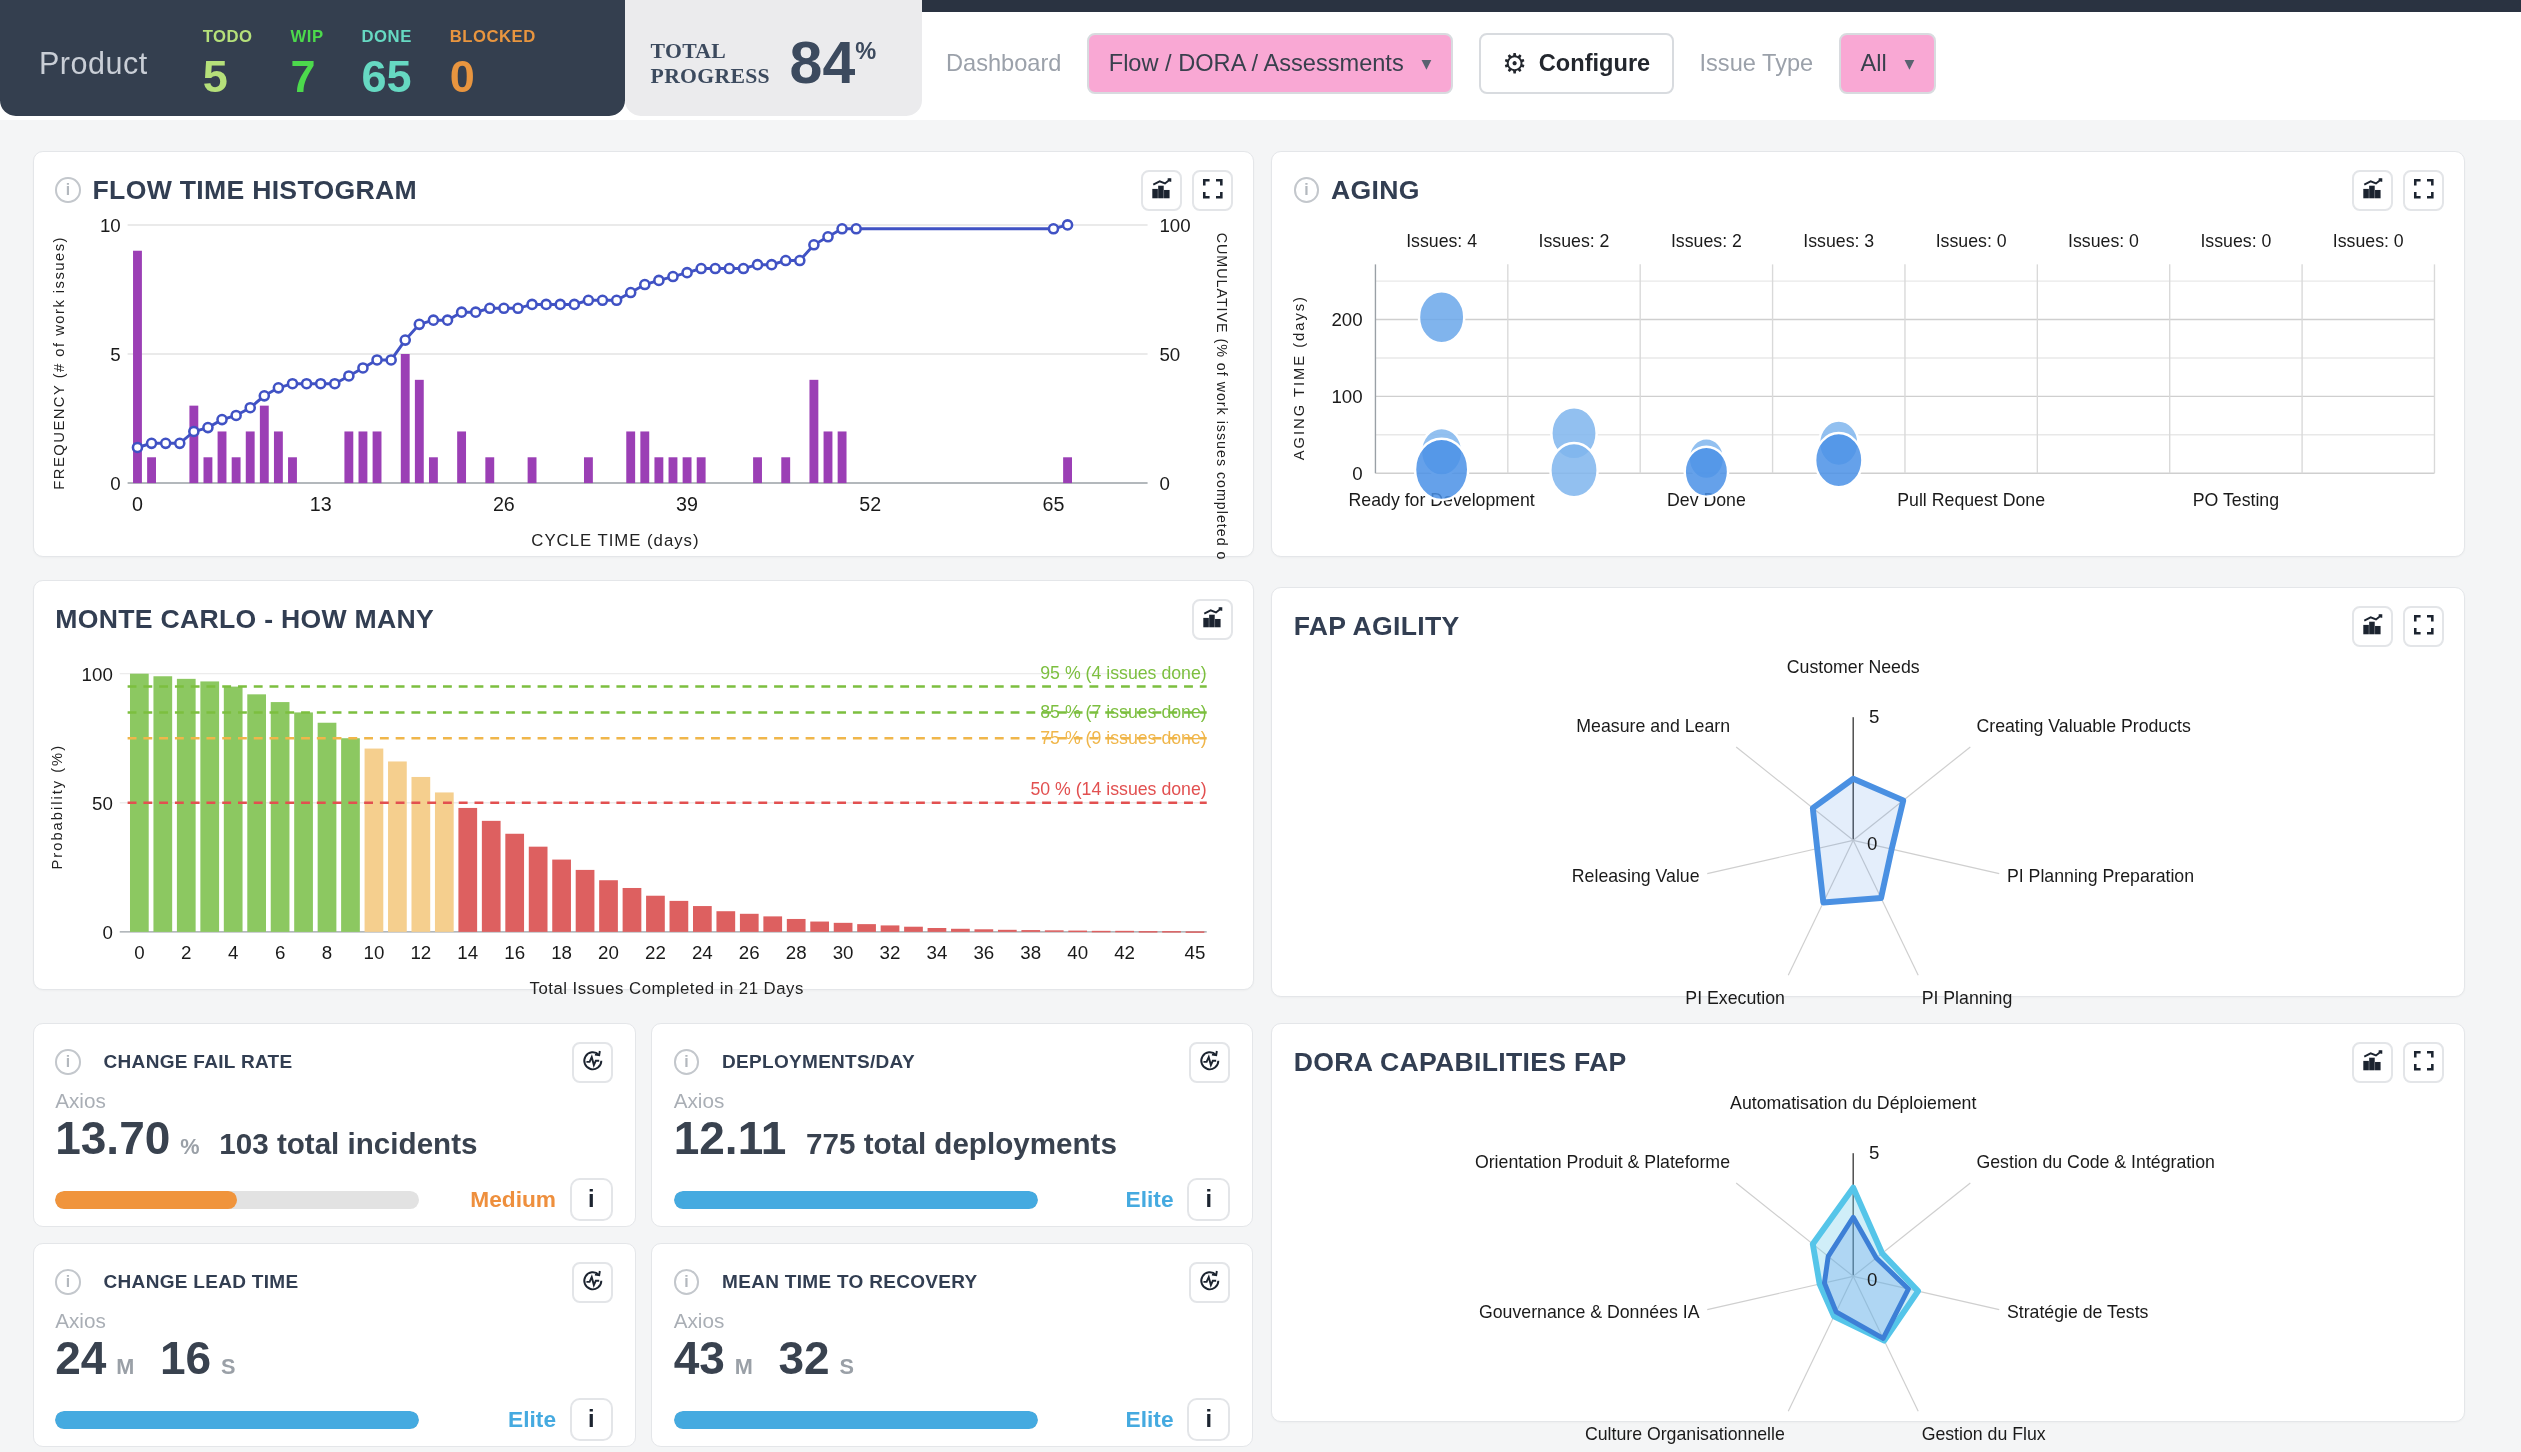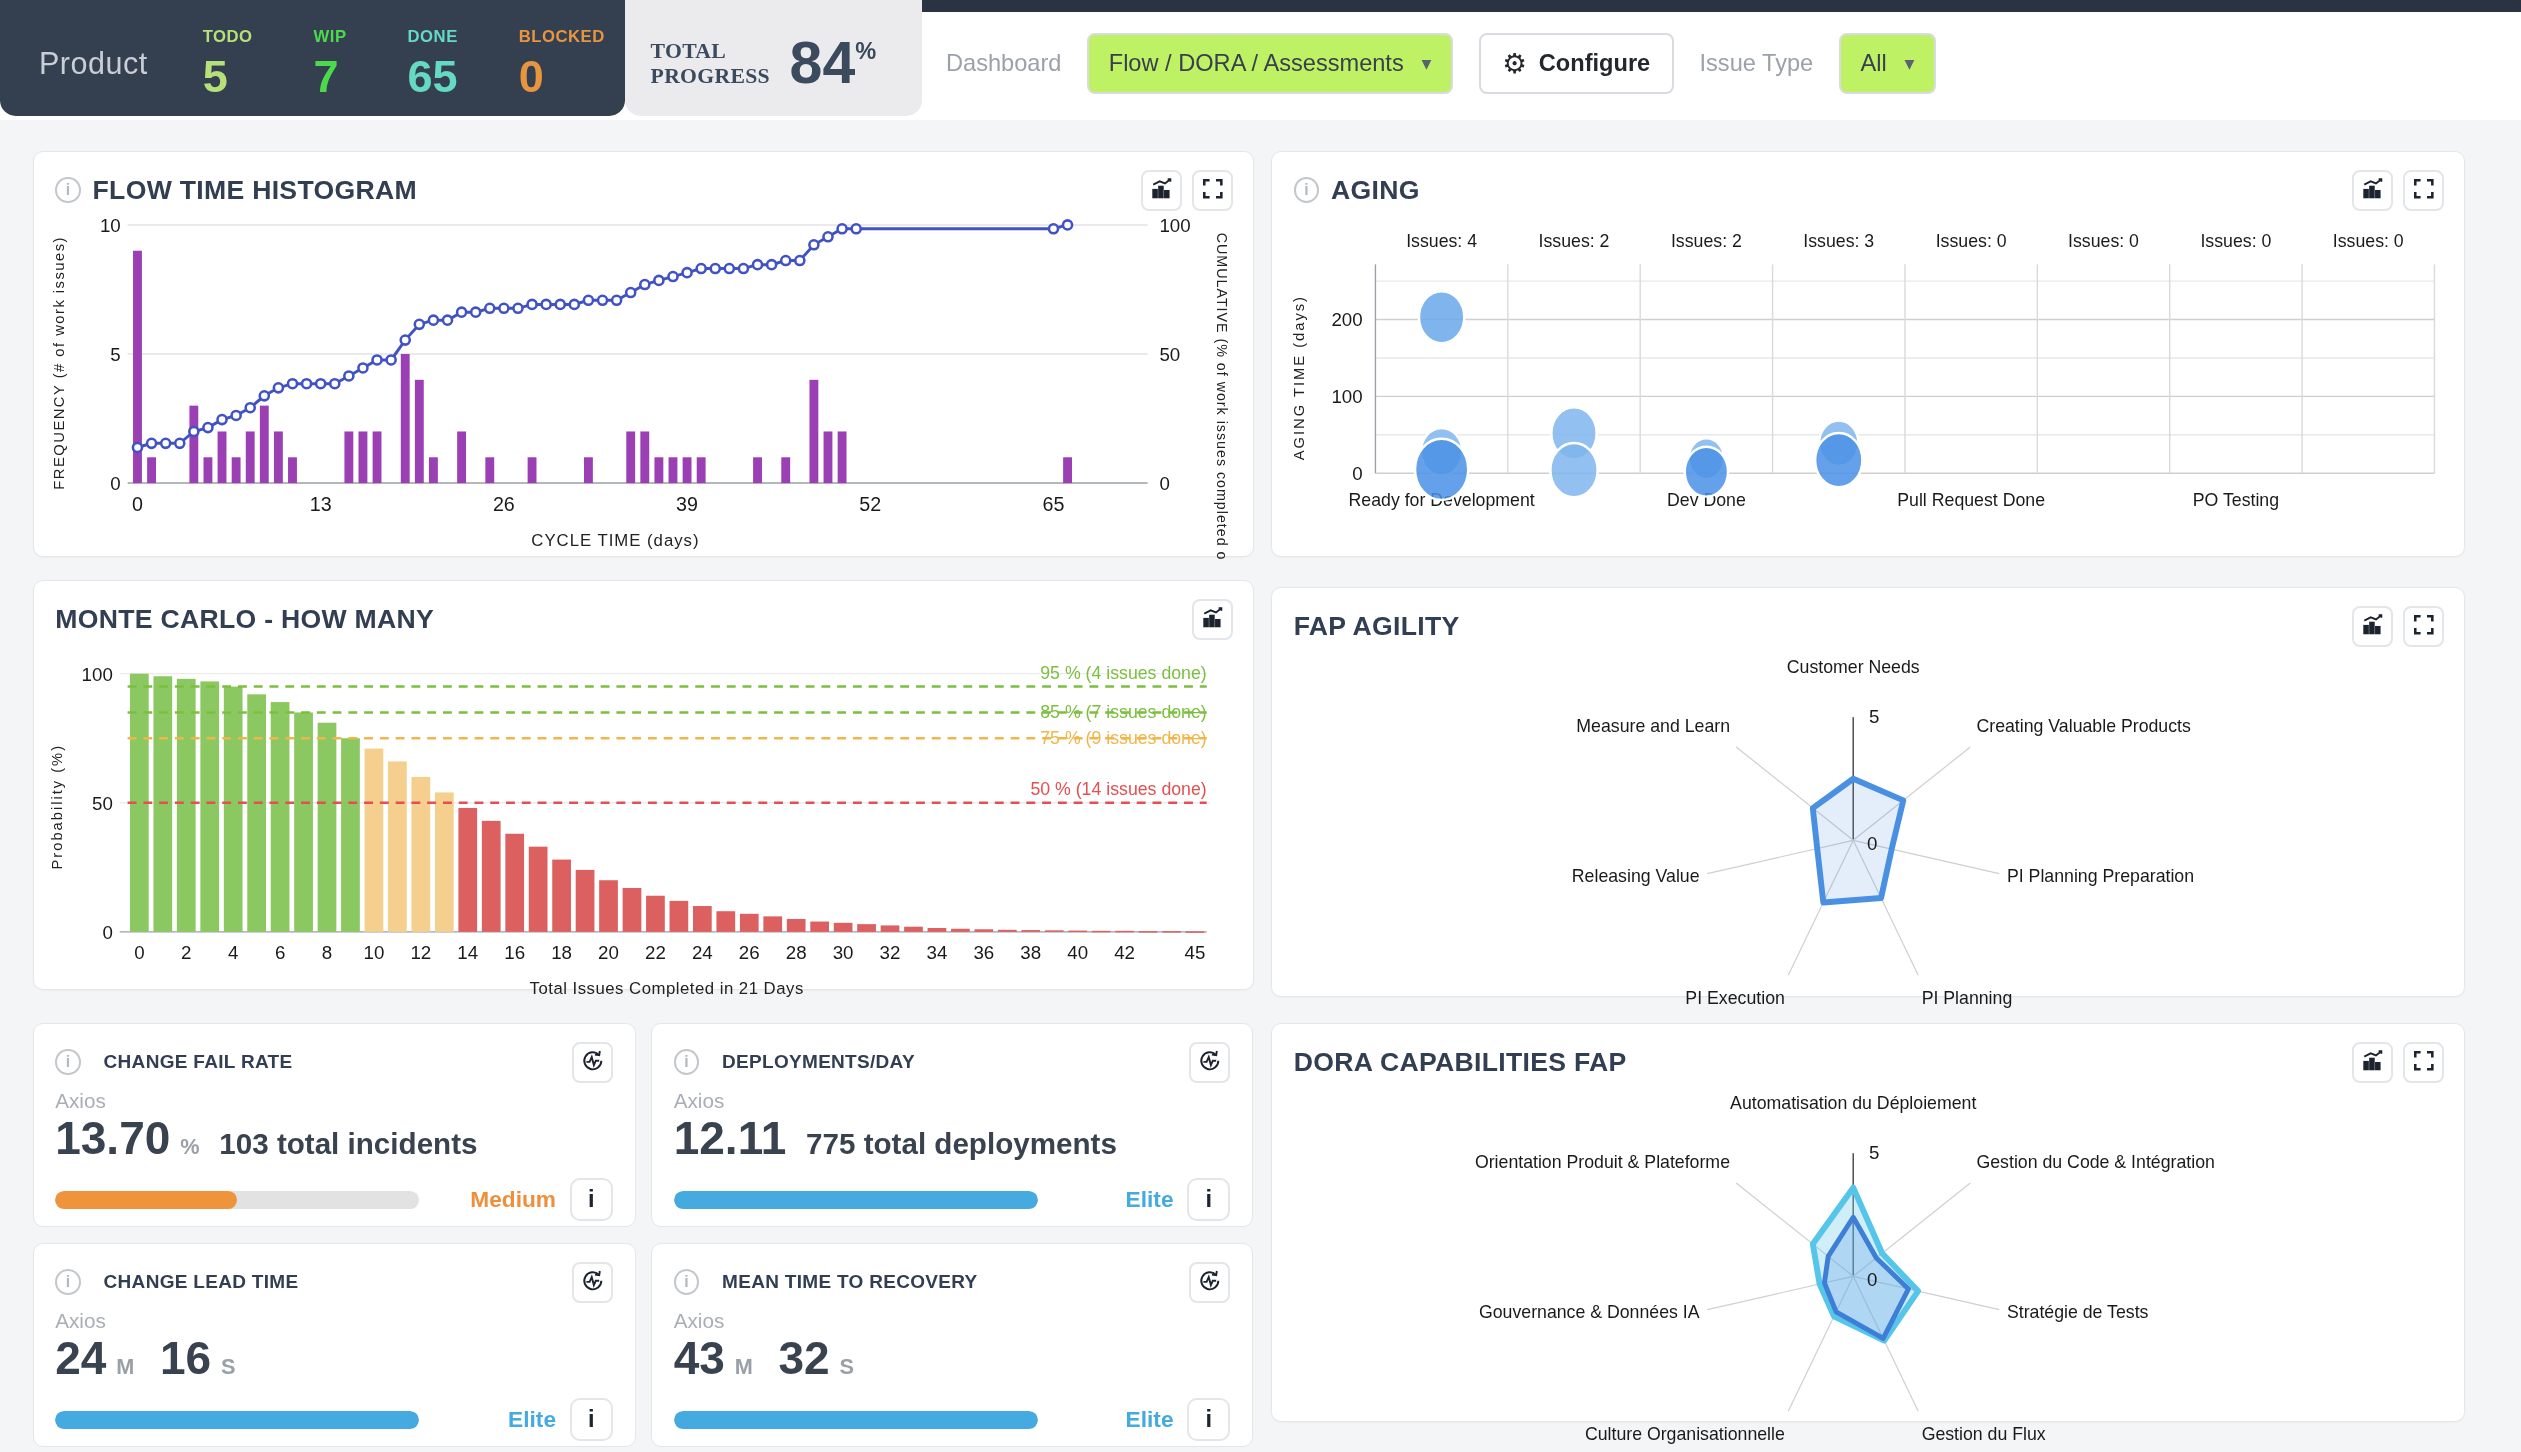--- a/index.html
+++ b/index.html
@@ -15,21 +15,21 @@
   .stat { display:flex; flex-direction:column; line-height:1; }
   .stat .s-label { font-size:16.7px; font-weight:bold; letter-spacing:0.5px; margin-bottom:7.9px; }
   .stat .s-value { font-size:45px; font-weight:bold; }
   .progress-panel { position:absolute; left:625px; top:0; width:297px; height:116px; background:#ebebed;
     border-radius:0 0 15.8px 15.8px; display:flex; align-items:center; padding:11.8px 19.7px 0 25.6px; gap:19.7px; }
   .tp-label { font-size:21.7px; font-weight:bold; color:#3c4a5e; line-height:1.15; letter-spacing:0.3px;font-family:Liberation Serif, serif; }
   .tp-value { font-size:59px; font-weight:bold; color:#3c4a5e; line-height:1; }
   .tp-unit { font-size:23.6px; font-weight:bold; color:#3c4a5e; vertical-align:23.6px; }
   .controls { position:absolute; left:946px; top:11.8px; height:104px; display:flex; align-items:center; gap:25.6px; }
   .ctl-label { font-size:23.6px; color:#9ba1aa; }
-  .dropdown { height:61px; background:#bef264; border:2px solid #d8dbdf; border-radius:7.9px;
+  .dropdown { height:61px; background:#f9a8d4; border:2px solid #d8dbdf; border-radius:7.9px;
     display:flex; align-items:center; gap:17.7px; padding:0 19.7px; font-size:23.6px; color:#39404d; cursor:pointer; }
   .chev { font-size:19.7px; color:#5a6270; }
   .btn-configure { height:61px; background:#fff; border:2px solid #d8dbdf; border-radius:7.9px;
     display:flex; align-items:center; gap:11.8px; padding:0 21.7px; font-size:23.6px; font-weight:bold; color:#23272e; cursor:pointer; }
   .gear { font-size:27.6px; font-weight:normal; }
 
   
   .panel { position:absolute; background:#fff; border:1px solid #e4e6e9; border-radius:9.9px;
     box-shadow:0 1px 2px rgba(0,0,0,.03); }
   .panel-head { display:flex; align-items:center; gap:11.8px; padding:17.7px 19.7px 3.9px 21.7px; }
@@ -60,21 +60,21 @@
   svg text { font-family:"Liberation Sans", sans-serif; }
 </style>
 </head>
 <body>
 
 <div class="header">
   <div class="topstrip"></div>
 
   <div class="product-panel">
     <span class="product-label">Product</span>
-    <div style="display:flex; gap:61px;" id="header-stats">
+    <div style="display:flex; gap:38px;" id="header-stats">
         <div class="stat">
      <span class="s-label" style="color:#b5e07a">TODO</span>
      <span class="s-value" style="color:#b5e07a">5</span>
    </div>
         <div class="stat">
      <span class="s-label" style="color:#4cd94c">WIP</span>
      <span class="s-value" style="color:#4cd94c">7</span>
    </div>
         <div class="stat">
      <span class="s-label" style="color:#66d9c2">DONE</span>

